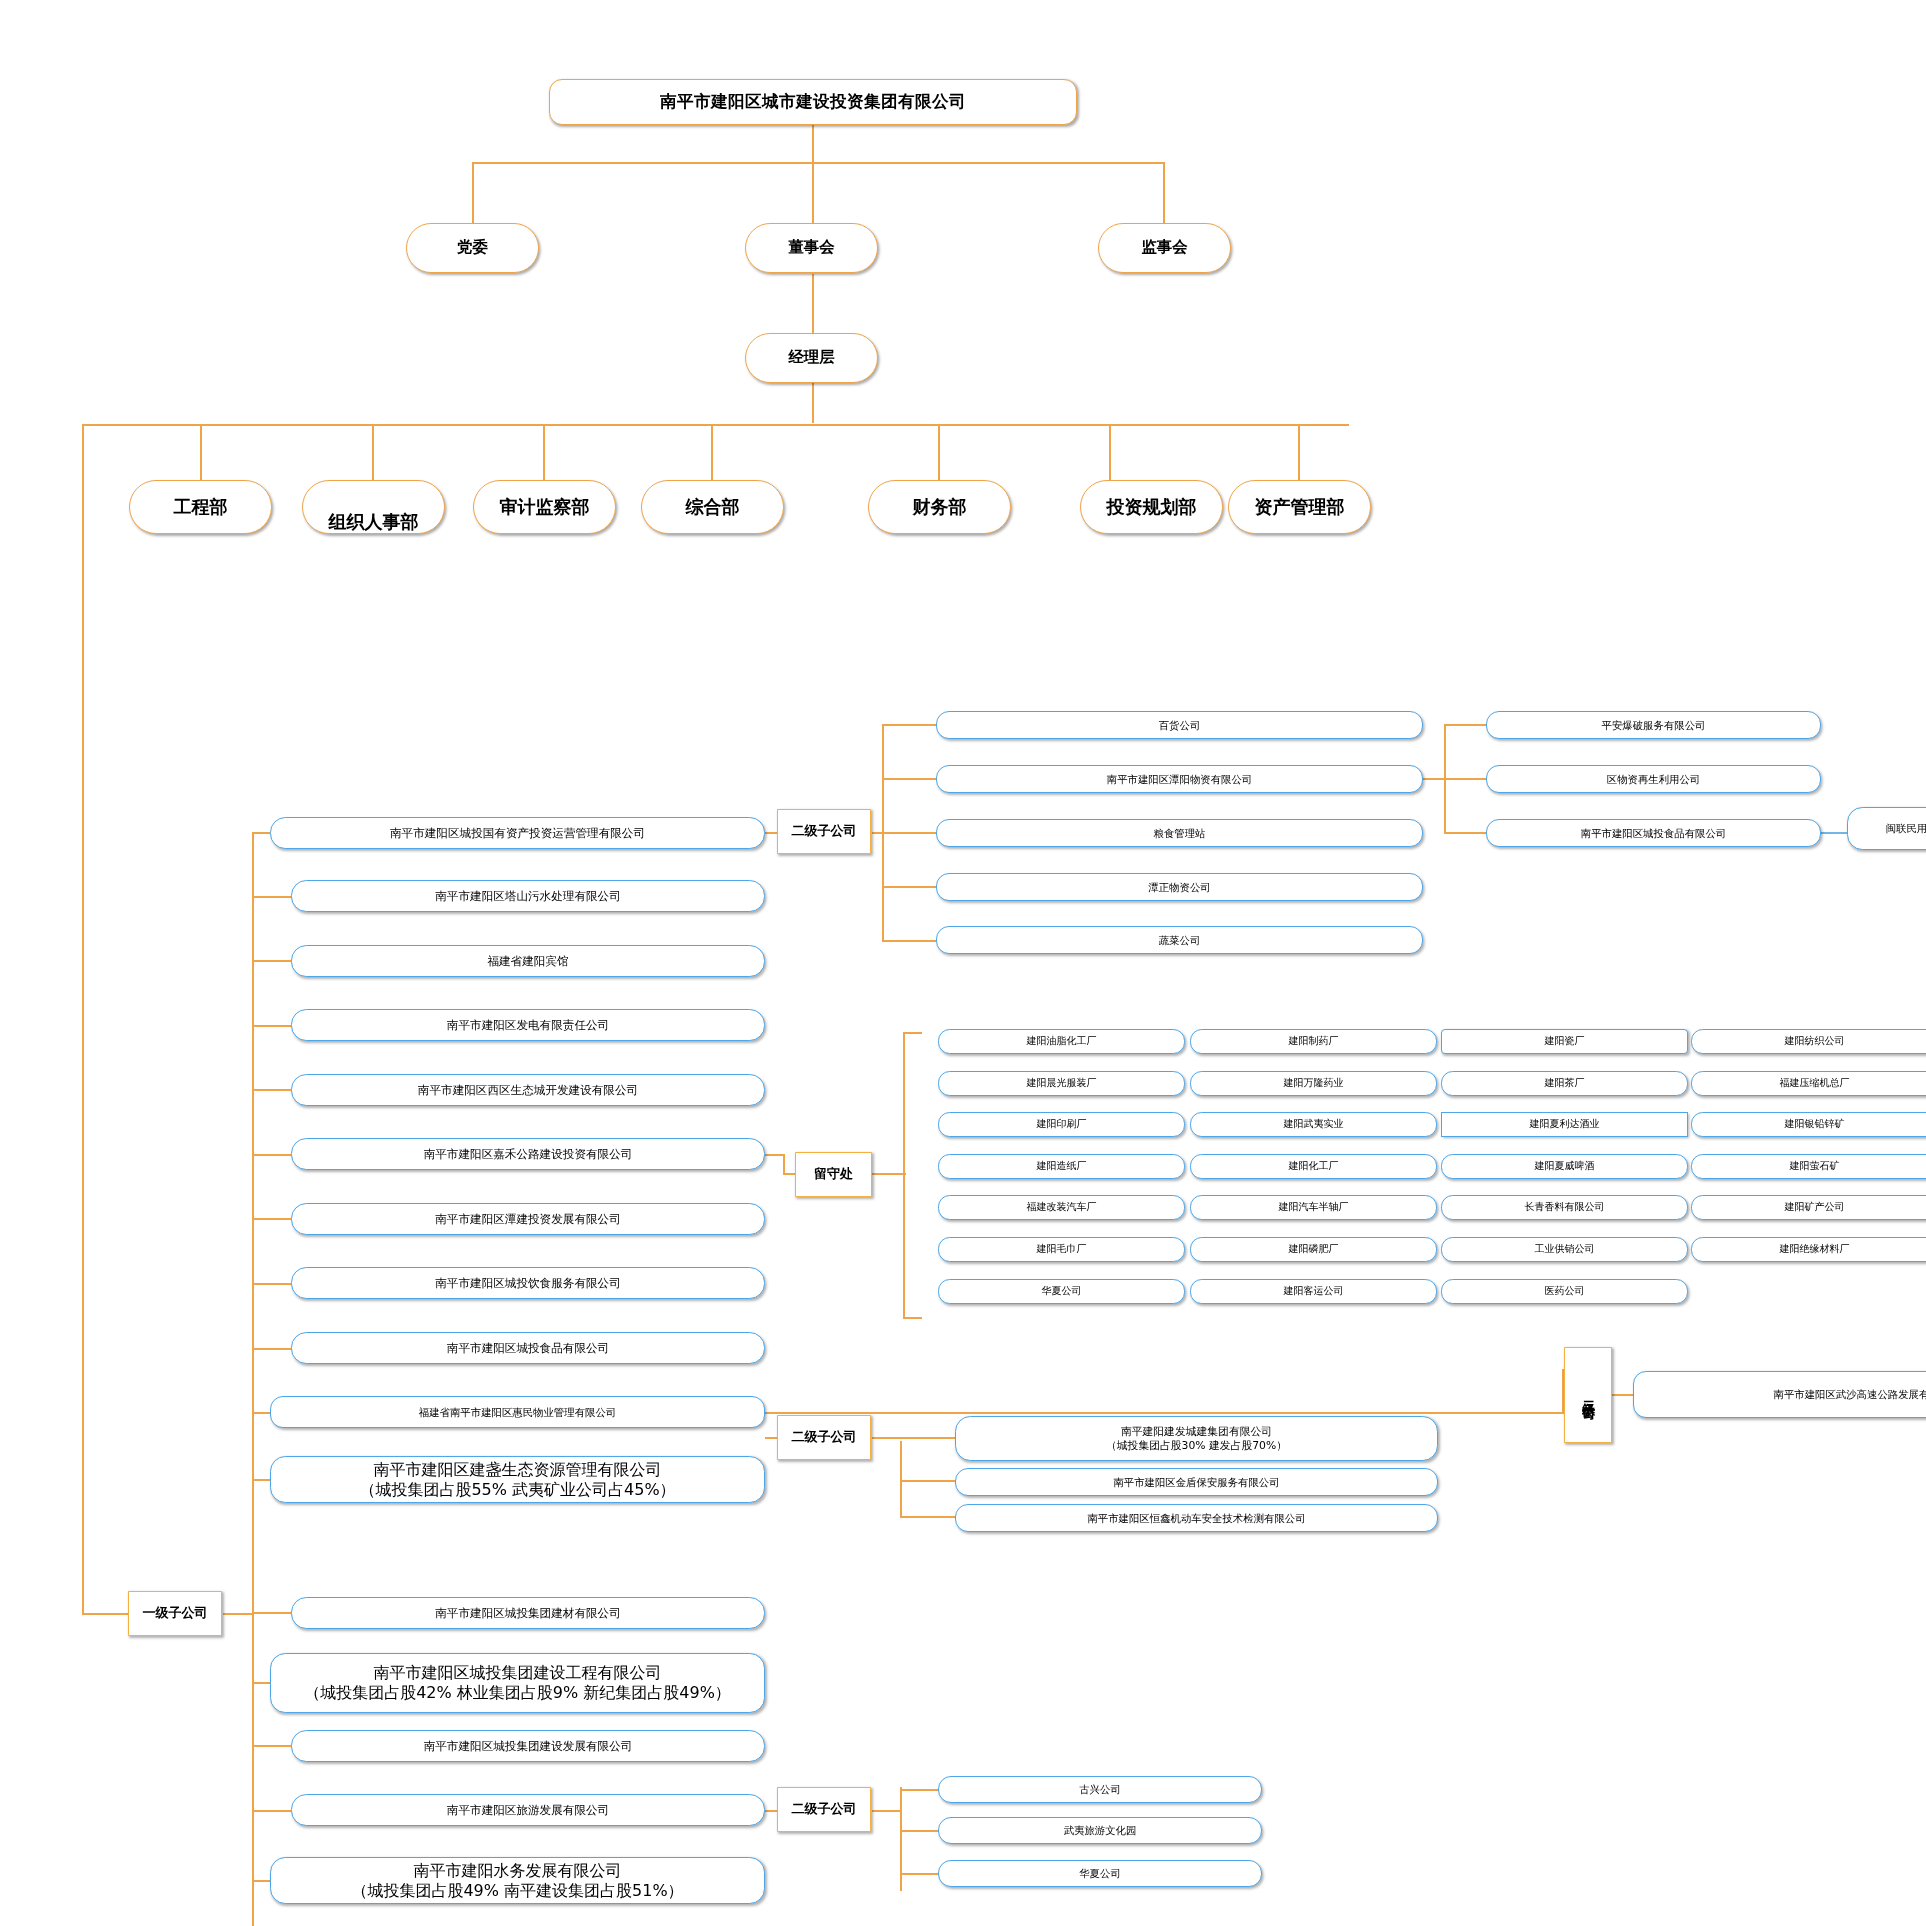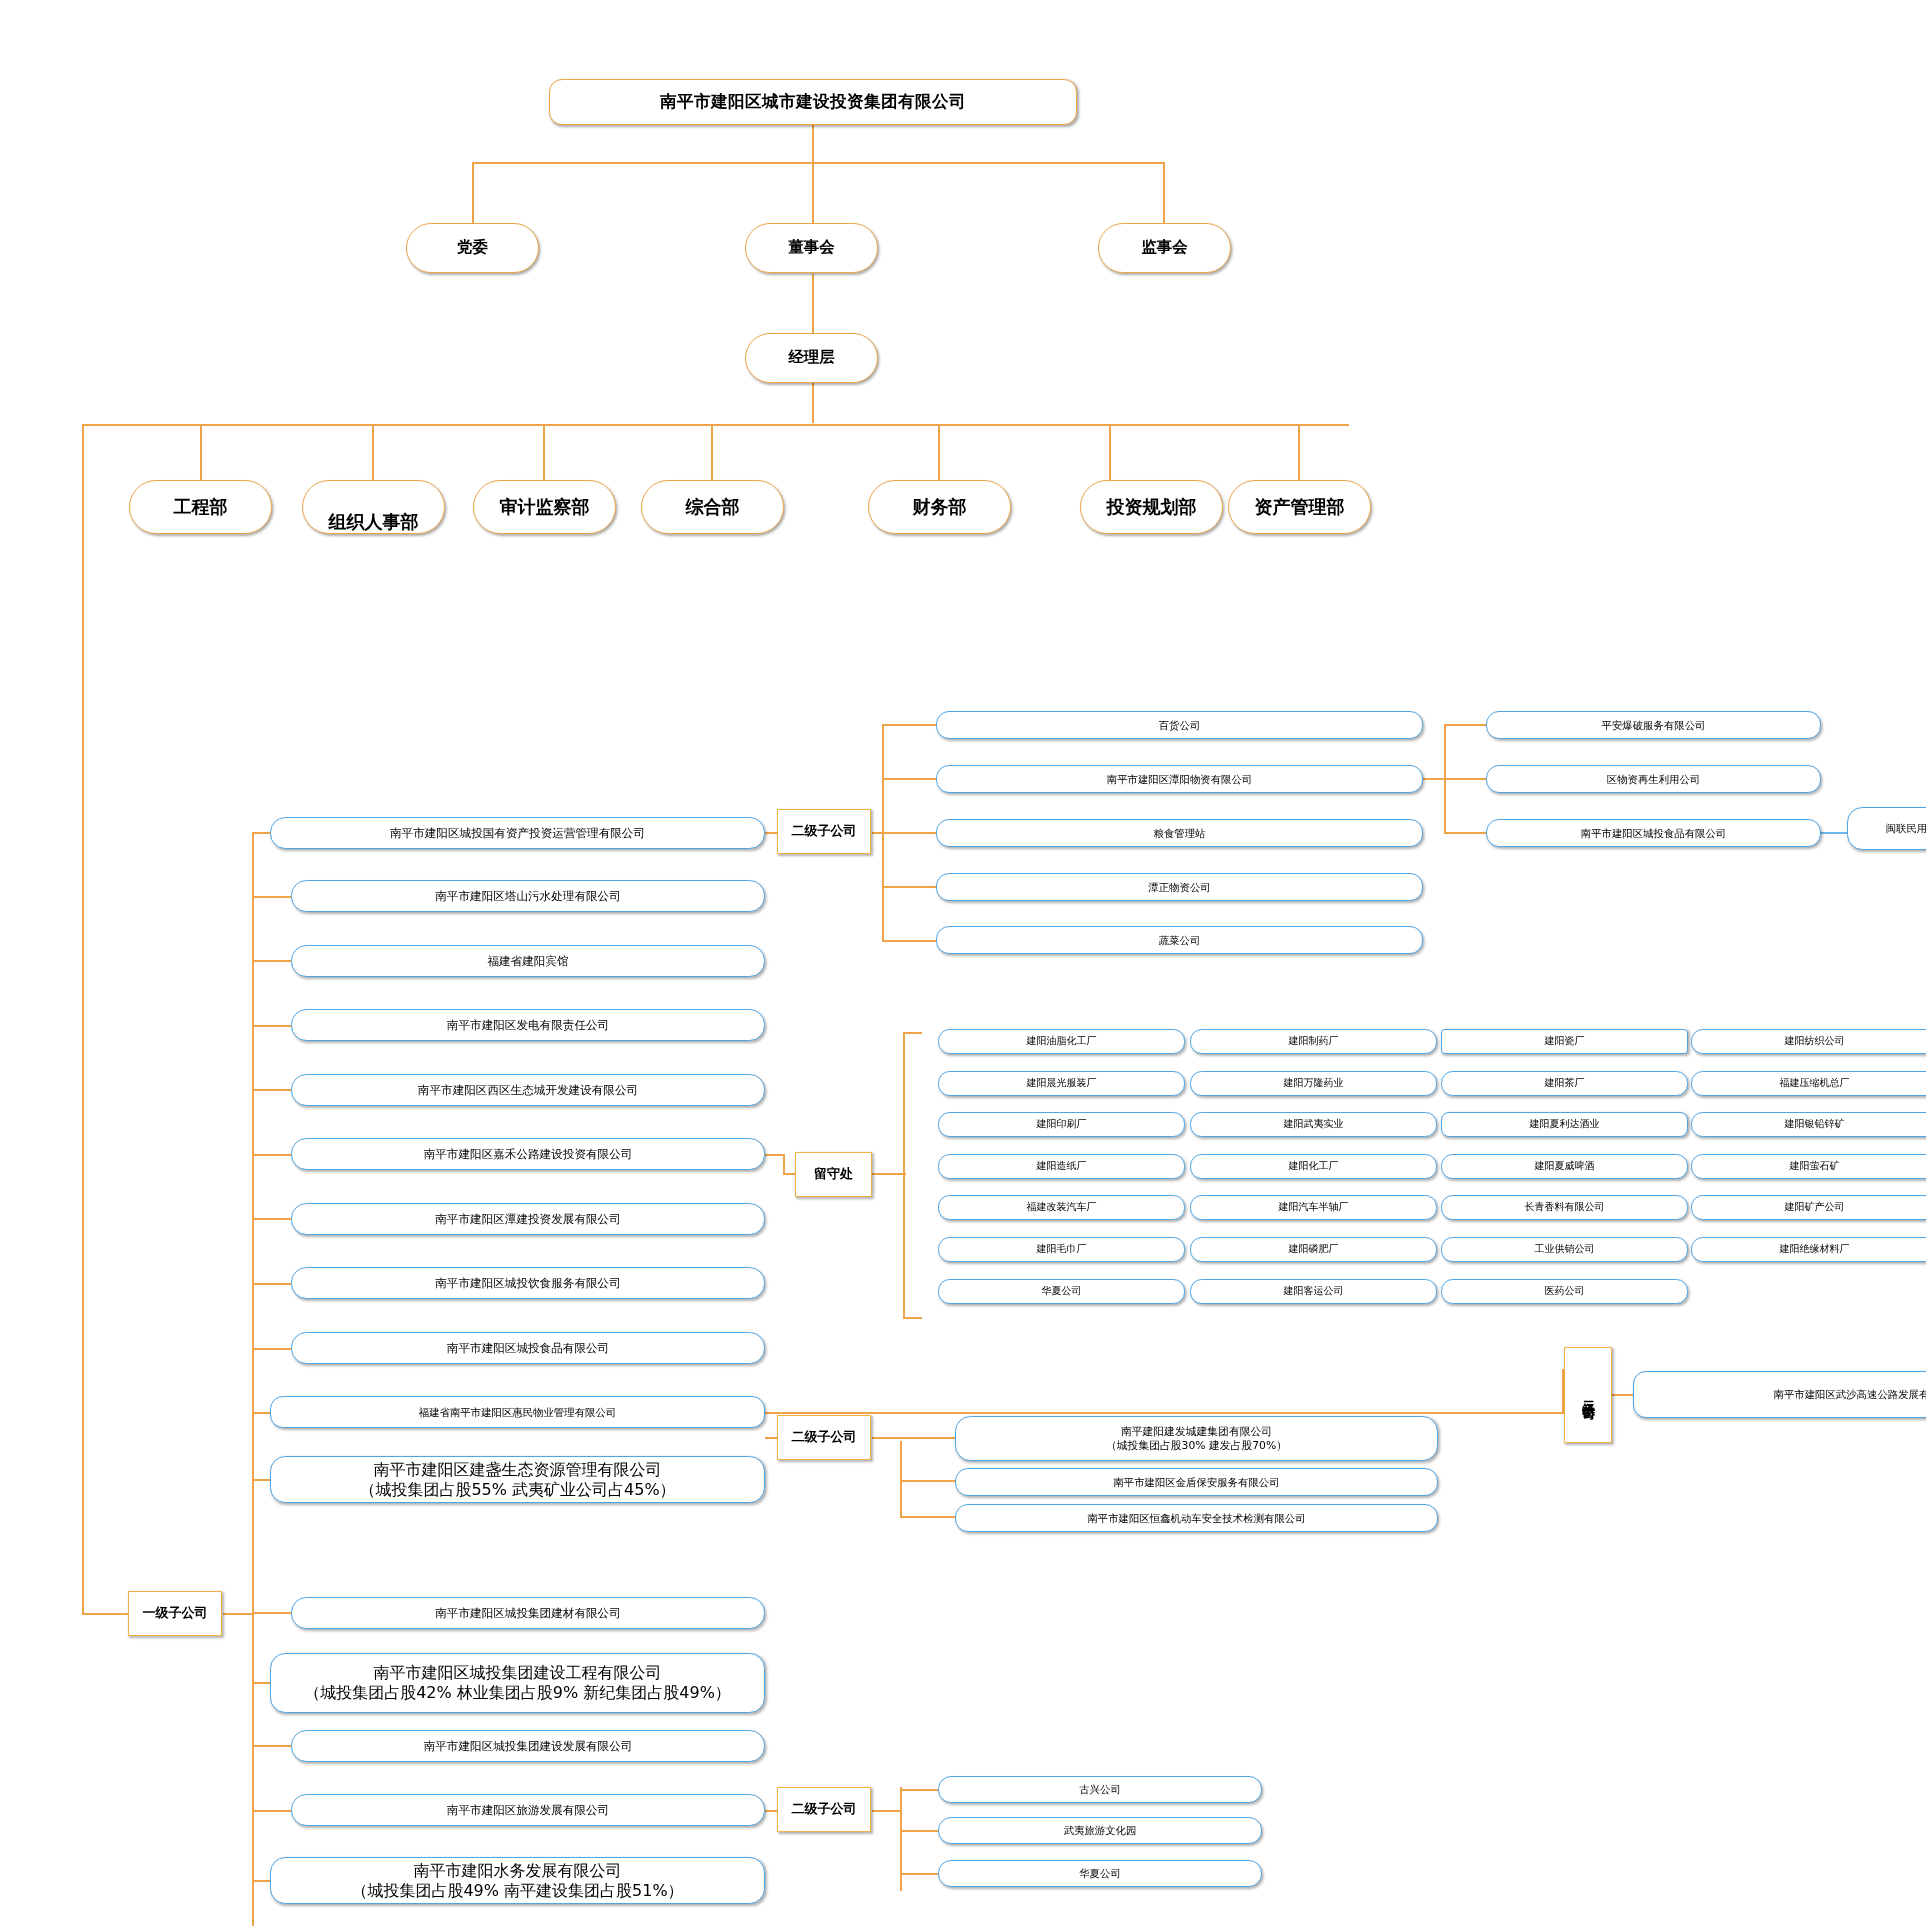--- a/index.html
+++ b/index.html
@@ -274,21 +274,21 @@
   <div class="node blue-cap small" style="position: absolute; left: 0px; top: 0px; width: 247px; height: 25.4px; font-size: 10px; border-radius: 11.6px;"><span>建阳油脂化工厂</span></div>
       <div class="node blue-cap small" style="position: absolute; left: 252px; top: 0px; width: 247px; height: 25.4px; font-size: 10px; border-radius: 11.6px;"><span>建阳制药厂</span></div>
       <div class="node blue-cap small" style="position: absolute; left: 503px; top: 0px; width: 247px; height: 25.4px; font-size: 10px; border-radius: 4px; font-family: Liberation Serif, serif;"><span>建阳瓷厂</span></div>
       <div class="node blue-cap small" style="position: absolute; left: 753px; top: 0px; width: 247px; height: 25.4px; font-size: 10px; border-radius: 11.6px;"><span>建阳纺织公司</span></div>
       <div class="node blue-cap small" style="position: absolute; left: 0px; top: 42px; width: 247px; height: 25.4px; font-size: 10px; border-radius: 11.6px;"><span>建阳晨光服装厂</span></div>
       <div class="node blue-cap small" style="position: absolute; left: 252px; top: 42px; width: 247px; height: 25.4px; font-size: 10px; border-radius: 11.6px;"><span>建阳万隆药业</span></div>
       <div class="node blue-cap small" style="position: absolute; left: 503px; top: 42px; width: 247px; height: 25.4px; font-size: 10px; border-radius: 11.6px;"><span>建阳茶厂</span></div>
       <div class="node blue-cap small" style="position: absolute; left: 753px; top: 42px; width: 247px; height: 25.4px; font-size: 10px; border-radius: 11.6px;"><span>福建压缩机总厂</span></div>
       <div class="node blue-cap small" style="position: absolute; left: 0px; top: 83px; width: 247px; height: 25.4px; font-size: 10px; border-radius: 11.6px;"><span>建阳印刷厂</span></div>
       <div class="node blue-cap small" style="position: absolute; left: 252px; top: 83px; width: 247px; height: 25.4px; font-size: 10px; border-radius: 11.6px;"><span>建阳武夷实业</span></div>
-      <div class="node blue-cap small" style="position: absolute; left: 503px; top: 83px; width: 247px; height: 25.4px; font-size: 10px; border-radius: 8px;"><span>建阳夏利达酒业</span></div>
+      <div class="node blue-cap small" style="position: absolute; left: 503px; top: 83px; width: 247px; height: 25.4px; font-size: 10px; border-radius: 0;"><span>建阳夏利达酒业</span></div>
       <div class="node blue-cap small" style="position: absolute; left: 753px; top: 83px; width: 247px; height: 25.4px; font-size: 10px; border-radius: 11.6px;"><span>建阳银铅锌矿</span></div>
       <div class="node blue-cap small" style="position: absolute; left: 0px; top: 125px; width: 247px; height: 25.4px; font-size: 10px; border-radius: 11.6px;"><span>建阳造纸厂</span></div>
       <div class="node blue-cap small" style="position: absolute; left: 252px; top: 125px; width: 247px; height: 25.4px; font-size: 10px; border-radius: 11.6px;"><span>建阳化工厂</span></div>
       <div class="node blue-cap small" style="position: absolute; left: 503px; top: 125px; width: 247px; height: 25.4px; font-size: 10px; border-radius: 11.6px;"><span>建阳夏威啤酒</span></div>
       <div class="node blue-cap small" style="position: absolute; left: 753px; top: 125px; width: 247px; height: 25.4px; font-size: 10px; border-radius: 11.6px;"><span>建阳萤石矿</span></div>
       <div class="node blue-cap small" style="position: absolute; left: 0px; top: 166px; width: 247px; height: 25.4px; font-size: 10px; border-radius: 11.6px;"><span>福建改装汽车厂</span></div>
       <div class="node blue-cap small" style="position: absolute; left: 252px; top: 166px; width: 247px; height: 25.4px; font-size: 10px; border-radius: 11.6px;"><span>建阳汽车半轴厂</span></div>
       <div class="node blue-cap small" style="position: absolute; left: 503px; top: 166px; width: 247px; height: 25.4px; font-size: 10px; border-radius: 11.6px;"><span>长青香料有限公司</span></div>
       <div class="node blue-cap small" style="position: absolute; left: 753px; top: 166px; width: 247px; height: 25.4px; font-size: 10px; border-radius: 11.6px;"><span>建阳矿产公司</span></div>
       <div class="node blue-cap small" style="position: absolute; left: 0px; top: 208px; width: 247px; height: 25.4px; font-size: 10px; border-radius: 11.6px;"><span>建阳毛巾厂</span></div>

